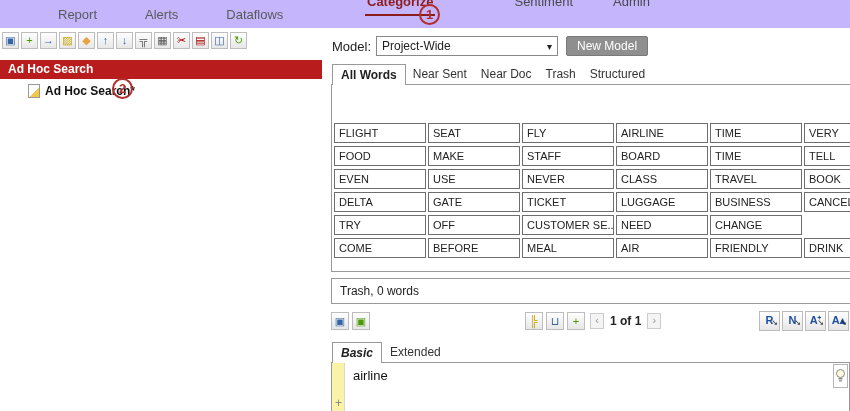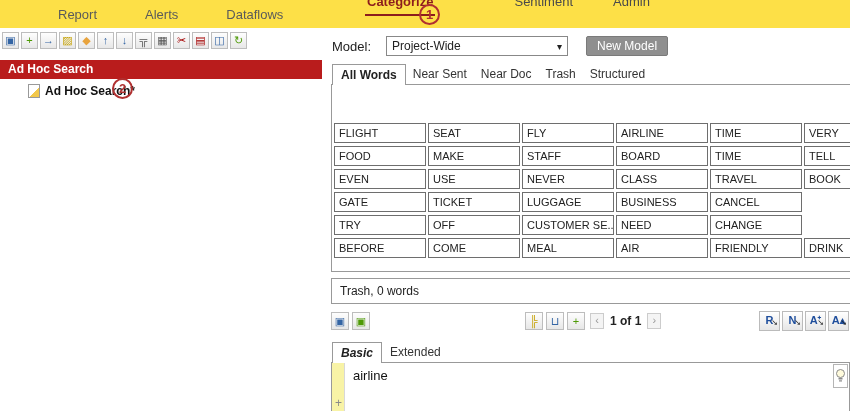--- a/index.html
+++ b/index.html
@@ -3,21 +3,21 @@
 <meta charset="utf-8">
 <style>
   * { margin:0; padding:0; box-sizing:border-box; }
   html,body { width:850px; height:411px; }
   body {
     position:relative; overflow:hidden; background:#fff;
     font-family:"Liberation Sans", sans-serif; color:#222;
   }
 
   
-  .topband { position:absolute; left:0; top:0; width:850px; height:28px; background:#fde047; }
+  .topband { position:absolute; left:0; top:0; width:850px; height:28px; background:#c4b5fd; }
   .left-tabs { position:absolute; left:58px; top:0; height:28px; display:flex; align-items:center; gap:48px;
                font-size:13px; color:#5a5a5a; }
   .right-tabs { position:absolute; left:365px; top:0; height:16px; display:flex; align-items:flex-end;
                 font-size:13px; color:#4a4a4a; }
   .right-tabs .tab { padding:0 2px 7px 2px;margin-top:20px; }
   .tab-cat { font-weight:bold; color:#8c1d1d; border-bottom:2px solid #8c1d1d; padding:0 2px 5px 2px; }
   .tab-sent { margin-left:77px; }
   .tab-admin { margin-left:36px; }
 
   
@@ -32,21 +32,21 @@
   .tbi { width:17px; height:17px; border:1px solid #bdbdbd; background:linear-gradient(#fefefe,#e7e7e7);
          font-size:11px; line-height:15px; text-align:center; overflow:hidden; }
   .panel-header { position:absolute; left:0; top:60px; width:322px; height:19px; background:#b91c1c;
                   color:#fff; font-weight:bold; font-size:12px; line-height:19px; padding-left:8px; }
   .tree-row { position:absolute; left:28px; top:83px; height:16px; display:flex; align-items:center; gap:5px;
               font-size:12px; font-weight:bold; color:#111; }
   .doc-icon { width:12px; height:14px; border:1px solid #999;
               background:linear-gradient(135deg,#ffffff 55%, #f2c84b 55%); }
 
   
-  .model-row { position:absolute; left:332px; top:36px; height:20px; display:flex; align-items:center; font-size:13px;gap:10px; }
+  .model-row { position:absolute; left:332px; top:36px; height:20px; display:flex; align-items:center; font-size:13px; }
   .model-label { margin-right:5px; }
   .dropdown { width:182px; height:20px; border:1px solid #888; background:#fff; display:flex;
               align-items:center; justify-content:space-between; padding:0 5px; font-size:12px; }
   .chev { font-size:10px; color:#222; }
   .new-model-btn { margin-left:8px; height:20px; padding:0 10px; background:#8f8f8f; color:#fff;
                    font-size:12px; line-height:18px; border:1px solid #7a7a7a; border-radius:2px; }
 
   
   .word-tabs { position:absolute; left:332px; top:62px; height:22px; display:flex; align-items:flex-end; font-size:12px; }
   .wtab { padding:3px 7px; color:#333; }
@@ -167,36 +167,37 @@
       </div>
       <div class="grid-row">
         <div class="cell">EVEN</div>
         <div class="cell">USE</div>
         <div class="cell">NEVER</div>
         <div class="cell">CLASS</div>
         <div class="cell">TRAVEL</div>
         <div class="cell">BOOK</div>
       </div>
       <div class="grid-row">
+        <div class="cell">DELTA</div>
         <div class="cell">GATE</div>
         <div class="cell">TICKET</div>
         <div class="cell">LUGGAGE</div>
         <div class="cell">BUSINESS</div>
         <div class="cell">CANCEL</div>
       </div>
       <div class="grid-row">
         <div class="cell">TRY</div>
         <div class="cell">OFF</div>
         <div class="cell">CUSTOMER SE...</div>
         <div class="cell">NEED</div>
         <div class="cell">CHANGE</div>
       </div>
       <div class="grid-row">
+        <div class="cell">COME</div>
         <div class="cell">BEFORE</div>
-        <div class="cell">COME</div>
         <div class="cell">MEAL</div>
         <div class="cell">AIR</div>
         <div class="cell">FRIENDLY</div>
         <div class="cell">DRINK</div>
       </div>
     </div>
 </div>
 
 <div class="trash-box">Trash, 0 words</div>
 

